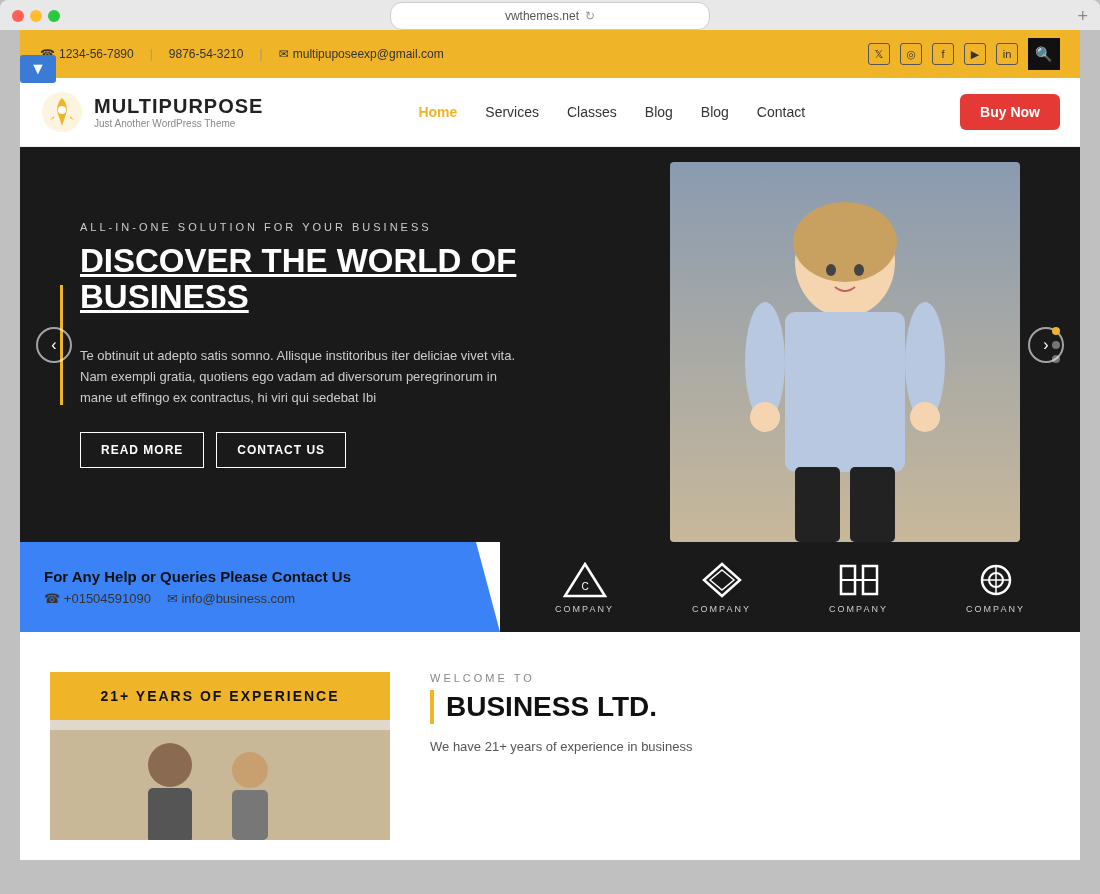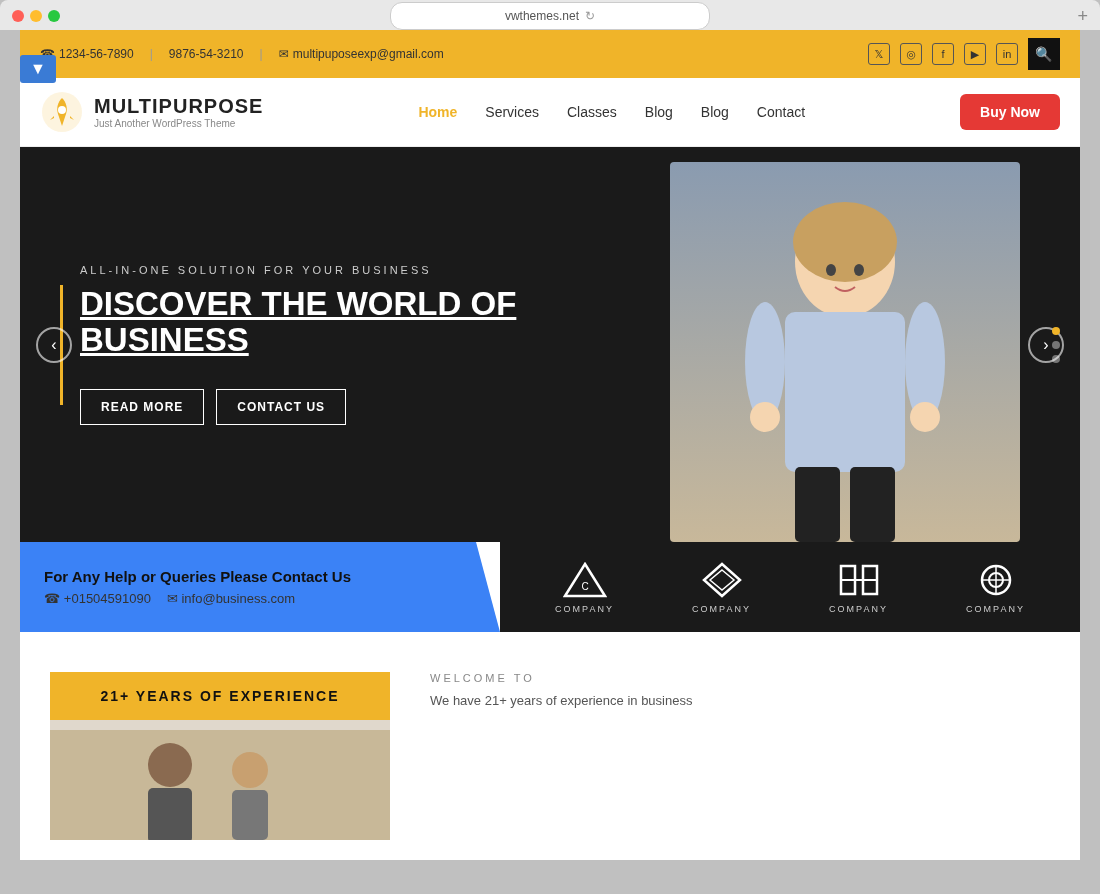--- a/index.html
+++ b/index.html
@@ -496,20 +496,21 @@
         <ellipse cx="164" cy="108" rx="5" ry="6" fill="#444"></ellipse>
         <path d="M140 125 Q150 133 160 125" stroke="#c06060" stroke-width="2" fill="none"></path>
       </svg>
     </div>
 
     <div class="hero-left-border"></div>
 
     <div class="hero-content">
       <p class="hero-subtitle">ALL-IN-ONE SOLUTION FOR YOUR BUSINESS</p>
       <h1 class="hero-title">DISCOVER THE WORLD OF BUSINESS</h1>
+      <p class="hero-desc">Te obtinuit ut adepto satis somno. Allisque institoribus iter deliciae vivet vita. Nam exempli gratia, quotiens ego vadam ad diversorum peregrinorum in mane ut effingo ex contractus, hi viri qui sedebat Ibi</p>
       <div class="hero-buttons">
         <button class="btn-outline">READ MORE</button>
         <button class="btn-outline">CONTACT US</button>
       </div>
     </div>
 
     <button class="slider-prev">
       <span>‹</span>
     </button>
     <button class="slider-next">
@@ -595,17 +596,18 @@
           <circle cx="120" cy="35" r="22" fill="#8a6a50"></circle>
           <rect x="98" y="58" width="44" height="55" rx="5" fill="#555"></rect>
 
           <circle cx="200" cy="40" r="18" fill="#c8a070"></circle>
           <rect x="182" y="60" width="36" height="50" rx="5" fill="#777"></rect>
         </svg>
       </div>
     </div>
     <div class="about-right">
       <p class="welcome-label">WELCOME TO</p>
+      <h2 class="about-title">BUSINESS LTD.</h2>
       <p class="about-desc">We have 21+ years of experience in business</p>
     </div>
   </div>
 
 </div>
 
 </body></html>

